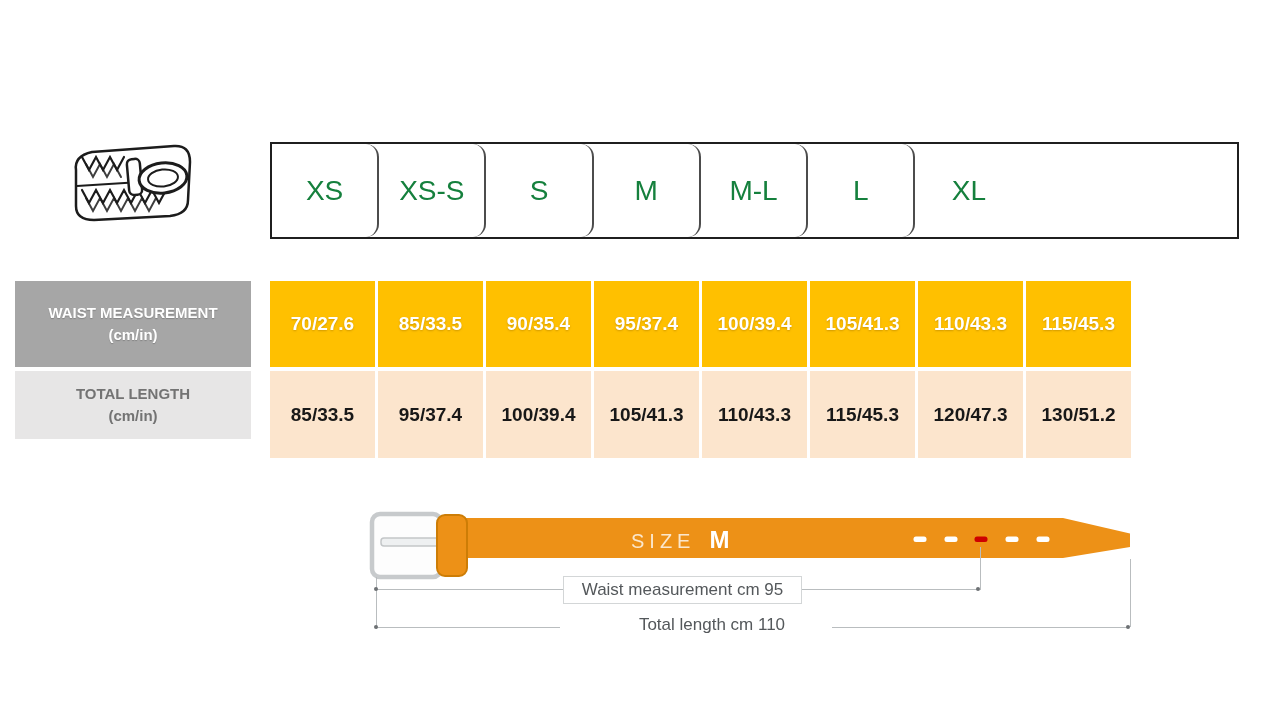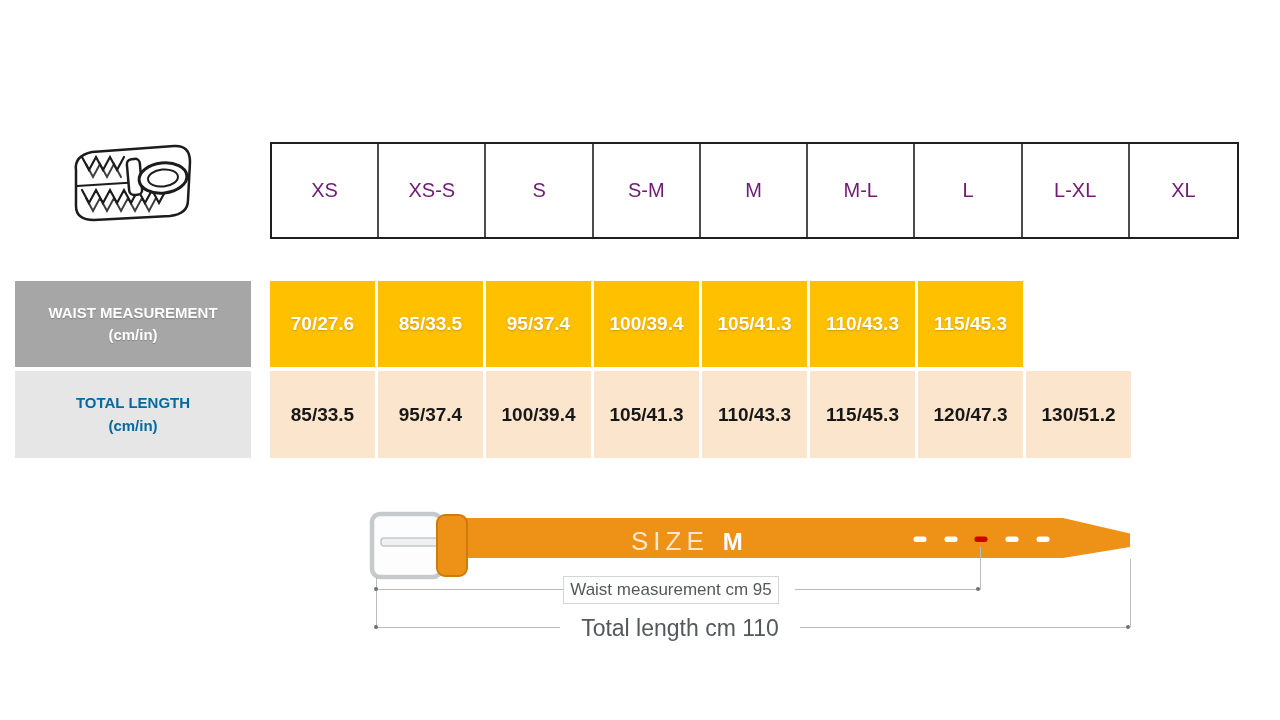--- a/index.html
+++ b/index.html
@@ -10,33 +10,33 @@
   }
 
   
   .size-header {
     position:absolute; left:270px; top:142px; width:969px; height:97px;
     display:grid; grid-template-columns:repeat(9,1fr);
     border:2.5px solid #1f1f1f; background:#ffffff;
   }
   .size-cell {
     display:flex; align-items:center; justify-content:center;
-    font-size:20px; color:#701a75; border-right:2px solid #4c4c4c;
+    font-size:28px; color:#15803d; border-right:2px solid #4c4c4c;border-radius:13px;
   }
   .size-cell:last-child { border-right:none; }
 
   
   .row-label {
     position:absolute; left:15px; width:236px;
     display:flex; flex-direction:column; align-items:center; justify-content:center;
     font-weight:bold; text-align:center; line-height:1.5; font-size:15px;
   }
   .waist-label { top:281px; height:86px; background:#a6a6a6; color:#ffffff;
     text-shadow:0 1px 1px rgba(90,90,90,.45); }
-  .length-label { top:371px; height:87px; background:#e7e6e6; color:#0369a1; }
+  .length-label { top:371px; height:68px; background:#e7e6e6; color:#737373; }
 
   
   .data-row {
     position:absolute; left:270px; width:969px;
     display:grid; grid-template-columns:repeat(9,1fr); column-gap:3px;
   }
   .waist-row { top:281px; height:86px; }
   .length-row { top:371px; height:87px; }
   .cell {
     display:flex; align-items:center; justify-content:center;
@@ -44,21 +44,21 @@
   }
   .waist-row .cell { background:#ffc000; color:#ffffff;
     text-shadow:0 1px 2px rgba(120,80,0,.35); }
   .length-row .cell { background:#fce5cd; color:#181818; }
 
   
   .belt-svg { position:absolute; left:368px; top:508px; }
   .belt-icon-svg { position:absolute; left:62px; top:132px; }
 
   .size-text { position:absolute; left:631px; top:526px; display:flex; align-items:baseline; }
-  .size-text .sz  { color:rgba(255,255,255,.78); font-size:26px; letter-spacing:5px; }
+  .size-text .sz  { color:rgba(255,255,255,.78); font-size:20px; letter-spacing:5px; }
   .size-text .szv { color:#ffffff; font-weight:bold; font-size:24px; margin-left:14px; }
 
   .vline { position:absolute; width:1px; background:#b9bdbf; }
   .hline { position:absolute; height:1px; background:#b9bdbf; }
   .dot   { position:absolute; width:4px; height:4px; background:#6d7174; border-radius:50%; }
 
   .vline-left  { left:376px;  top:577px; height:52px; }
   .vline-mid   { left:980px;  top:547px; height:43px; }
   .vline-right { left:1130px; top:559px; height:68px; }
 
@@ -66,28 +66,28 @@
   .waist-line-r { left:795px; top:589px; width:184px; }
   .total-line-l { left:377px; top:627px; width:183px; }
   .total-line-r { left:800px; top:627px; width:329px; }
 
   .dot-wl { left:374px;  top:587px; }
   .dot-wr { left:976px;  top:587px; }
   .dot-tl { left:374px;  top:625px; }
   .dot-tr { left:1126px; top:625px; }
 
   .waist-box {
-    position:absolute; left:563px; top:576px; width:216px; height:28px;
+    position:absolute; left:563px; top:576px; width:239px; height:28px;
     background:#ffffff; border:1px solid #d3d6d7;
     display:flex; align-items:center; justify-content:center;
     font-size:17px; color:#54585b;
   }
   .total-text {
-    position:absolute; left:560px; top:615px; width:240px; text-align:center;
-    font-size:23px; color:#54585b; background:#ffffff;
+    position:absolute; left:592px; top:615px; width:240px; text-align:center;
+    font-size:17px; color:#54585b; background:#ffffff;
   }
 </style>
 </head>
 <body>
 
 <div class="stage">
 
   <svg class="belt-icon-svg" width="140" height="100" viewBox="0 0 140 100">
     <path d="M14,38 Q12,24 30,20 L112,14 Q128,13 128,30 L126,68 Q126,82 108,84 L32,88 Q14,88 14,74 Z" fill="#ffffff" stroke="#1c1c1c" stroke-width="2.5" stroke-linejoin="round"></path>
     <path d="M15,54 L126,47" stroke="#1c1c1c" stroke-width="2" fill="none"></path>
@@ -97,35 +97,34 @@
     <path d="M24,66 l7,13 7,-13 7,13 7,-13 7,13 7,-13 7,13 7,-13 7,13 7,-13" fill="none" stroke="#1c1c1c" stroke-width="2" stroke-linecap="round" opacity=".85"></path>
     <rect x="66" y="27" width="13" height="36" rx="5" transform="rotate(-5 72 45)" fill="#ffffff" stroke="#1c1c1c" stroke-width="2.5"></rect>
     <ellipse cx="101" cy="46" rx="24" ry="15" transform="rotate(-6 101 46)" fill="#ffffff" stroke="#1c1c1c" stroke-width="3"></ellipse>
     <ellipse cx="101" cy="46" rx="15" ry="8.5" transform="rotate(-6 101 46)" fill="#ffffff" stroke="#1c1c1c" stroke-width="2"></ellipse>
   </svg>
 
   <div class="size-header">
     <div class="size-cell">XS</div>
     <div class="size-cell">XS-S</div>
     <div class="size-cell">S</div>
-    <div class="size-cell">S-M</div>
     <div class="size-cell">M</div>
     <div class="size-cell">M-L</div>
     <div class="size-cell">L</div>
-    <div class="size-cell">L-XL</div>
     <div class="size-cell">XL</div>
   </div>
 
   <div class="row-label waist-label">
     <div>WAIST MEASUREMENT</div>
     <div>(cm/in)</div>
   </div>
   <div class="data-row waist-row">
     <div class="cell">70/27.6</div>
     <div class="cell">85/33.5</div>
+    <div class="cell">90/35.4</div>
     <div class="cell">95/37.4</div>
     <div class="cell">100/39.4</div>
     <div class="cell">105/41.3</div>
     <div class="cell">110/43.3</div>
     <div class="cell">115/45.3</div>
   </div>
 
   <div class="row-label length-label">
     <div>TOTAL LENGTH</div>
     <div>(cm/in)</div>

